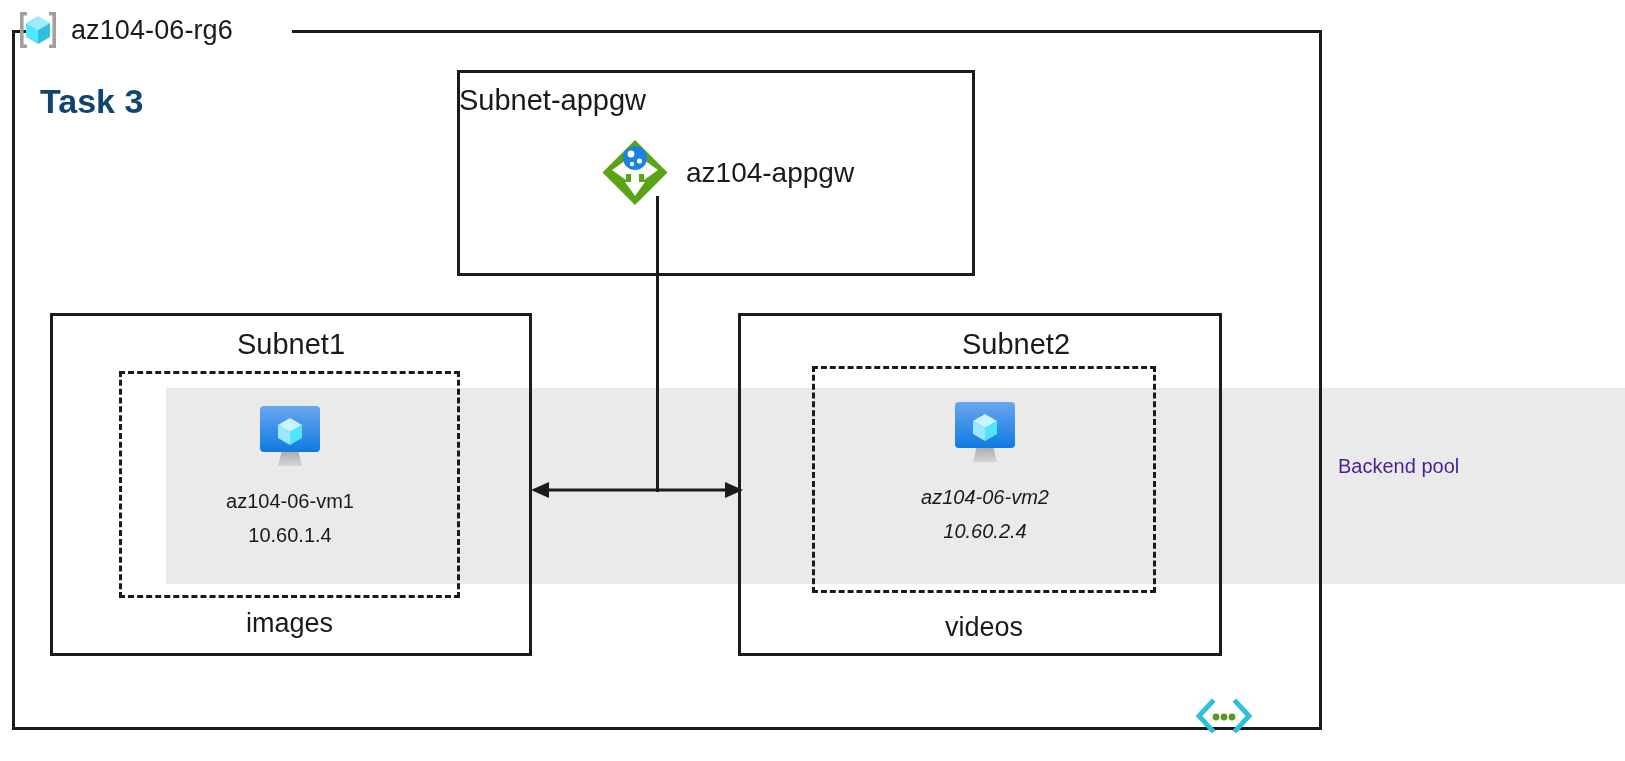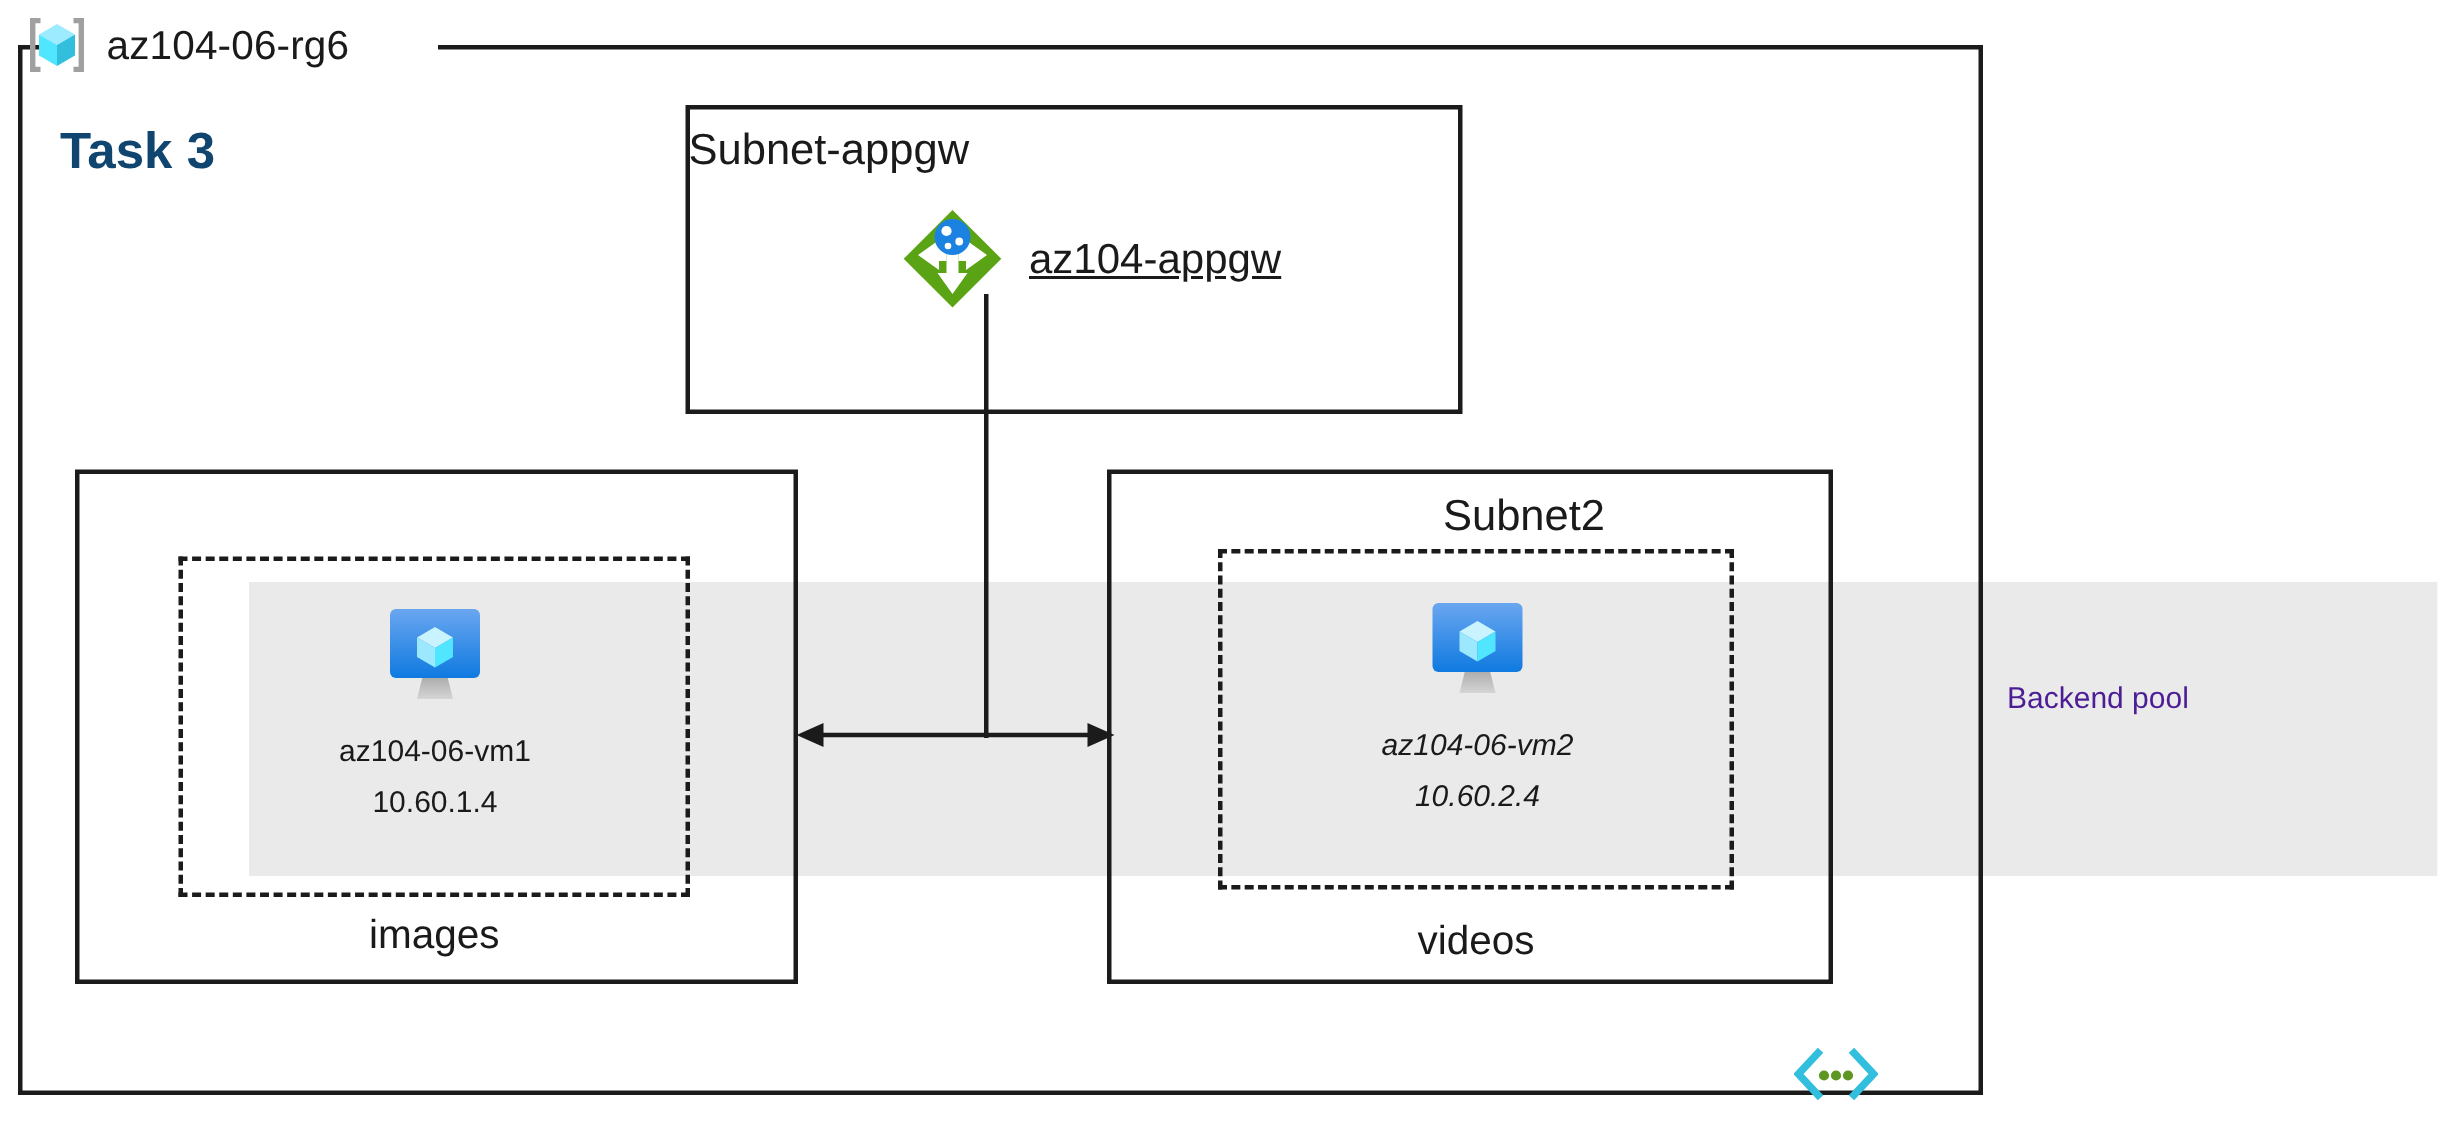--- a/index.html
+++ b/index.html
@@ -42,21 +42,21 @@
   #caption2{left:812px;top:612px;width:344px;}
 
   
   .vm-node{position:absolute;text-align:center;}
   #vm1{left:165px;top:400px;width:250px;}
   #vm2{left:860px;top:396px;width:250px;font-style:italic;}
   .vm-icon{width:76px;height:72px;margin:0 auto 12px auto;display:block;}
   .vm-line{font-size:20px;line-height:34px;color:#1a1a1a;white-space:nowrap;}
 
   
-  .appgw-node{position:absolute;left:598px;top:136px;display:flex;align-items:center;gap:14px;text-decoration:underline;}
+  .appgw-node{position:absolute;left:598px;top:136px;display:flex;align-items:center;gap:14px;}
   .appgw-icon{width:74px;height:74px;flex:none;display:block;}
   .appgw-labels{font-size:28px;line-height:36px;color:#1a1a1a;white-space:nowrap;}
   .vline{position:absolute;left:656px;top:196px;width:3px;height:296px;background:#1b1b1b;}
   .harrow{position:absolute;left:531px;top:476px;width:212px;height:28px;}
 
   
   .vnet-icon{position:absolute;left:1196px;top:698px;width:56px;height:36px;}
 </style>
 </head>
 <body>
@@ -116,20 +116,21 @@
         <circle cx="41.5" cy="25" r="2.6" fill="#ffffff"></circle>
         <circle cx="34" cy="28" r="2.2" fill="#ffffff"></circle>
       </svg>
     </span>
     <span class="appgw-labels">
       <div>az104-appgw</div>
     </span>
   </div>
 
   <div class="subnet" id="subnet1"></div>
+  <div class="subnet-title" style="left:50px;top:328px;width:482px;">Subnet1</div>
   <div class="dashed-box" id="dashed1"></div>
 
   <div class="vm-node" id="vm1">
     <span class="vm-icon">
       <svg viewBox="0 0 76 72" width="76" height="72">
         <defs>
           <linearGradient id="scr1" x1="0" y1="0" x2="0" y2="1">
             <stat></stat>
             <stop offset="0%" stop-color="#6aa6f0"></stop>
             <stop offset="100%" stop-color="#0f7ae0"></stop>

